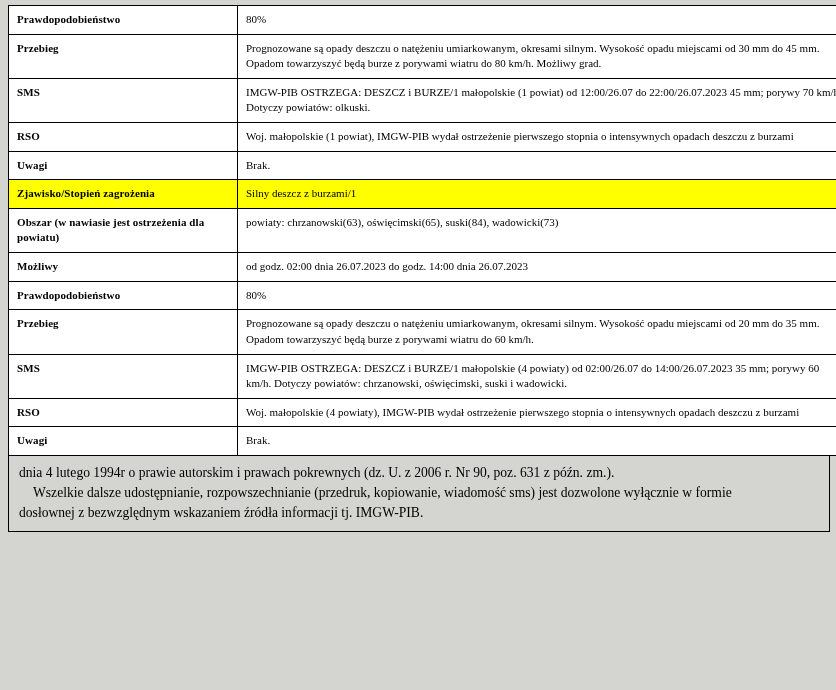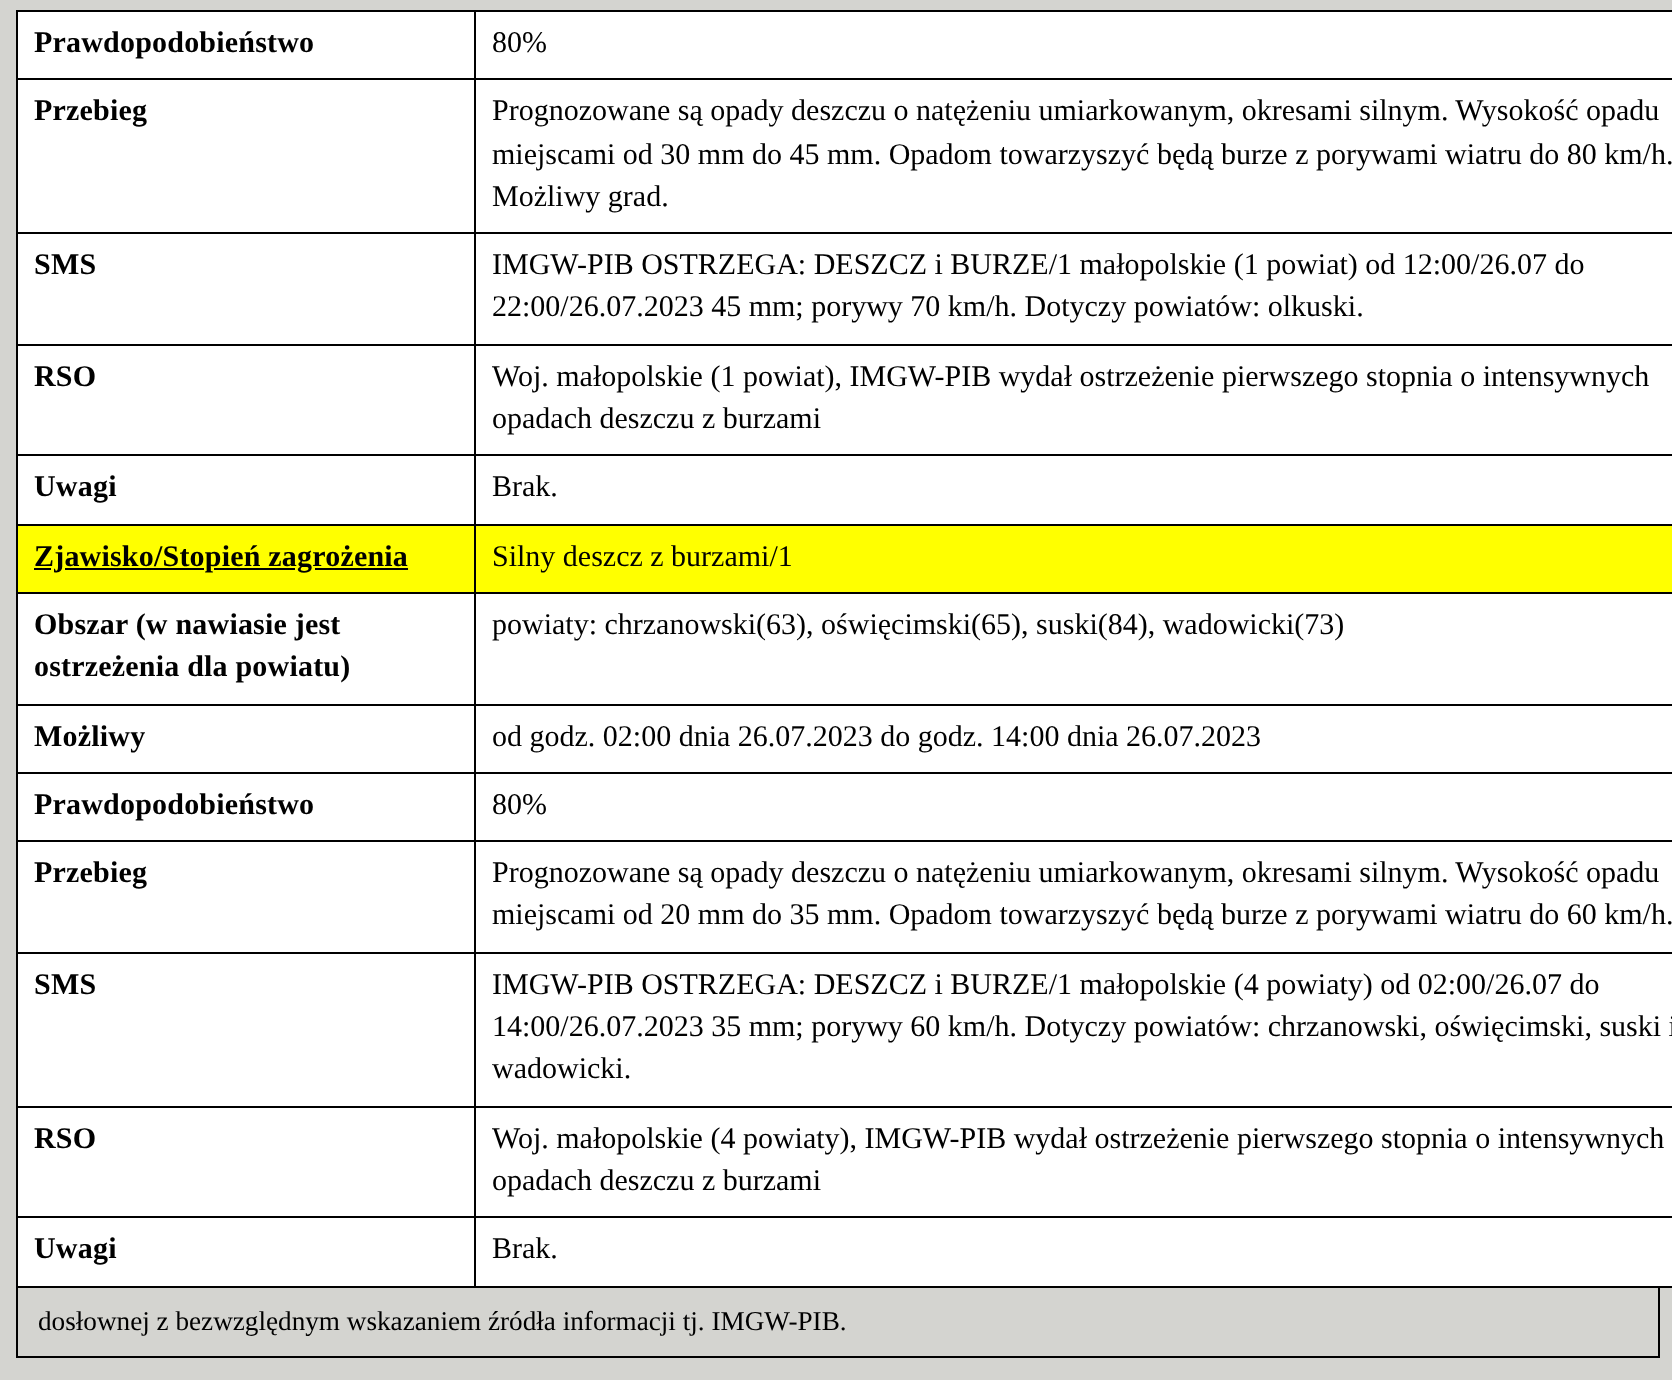--- a/index.html
+++ b/index.html
@@ -35,42 +35,41 @@
     width: 822px;
     border-collapse: collapse;
     table-layout: fixed;
     background: #ffffff;
   }
 
   table.warn-table td {
     border: 1px solid #000000;
     vertical-align: top;
     padding: 6px 6px 6px 8px;
-    font-size: 15px;
+    font-size: 11px;
     line-height: 1.42;
   }
 
   td.label {
     width: 214px;
     font-weight: bold;
     letter-spacing: 0.1px;
   }
 
   td.value {
     width: 600px;
     font-weight: normal;
   }
 
   tr.highlight td {
     background: #ffff00;
   }
 
   tr.highlight td.label {
     font-weight: bold;
-    text-decoration: underline;
   }
 
   .footer-box {
     width: 822px;
     box-sizing: border-box;
     border: 1px solid #000000;
     border-top: none;
     background: #d4d4d0;
     padding: 7px 10px 8px 10px;
     font-size: 13.6px;
@@ -143,17 +142,19 @@
           <td class="value">Woj. małopolskie (4 powiaty), IMGW-PIB wydał ostrzeżenie pierwszego stopnia o intensywnych opadach deszczu z burzami</td>
         </tr>
         <tr>
           <td class="label">Uwagi</td>
           <td class="value">Brak.</td>
         </tr>
       </tbody>
     </table>
 
     <div class="footer-box">
+      <p class="cont">dnia 4 lutego 1994r o prawie autorskim i prawach pokrewnych (dz. U. z 2006 r. Nr 90, poz. 631 z późn.  zm.).</p>
+      <p>Wszelkie dalsze udostępnianie, rozpowszechnianie (przedruk, kopiowanie, wiadomość   sms) jest dozwolone wyłącznie w formie</p>
       <p class="cont">dosłownej z bezwzględnym wskazaniem źródła  informacji tj. IMGW-PIB.</p>
     </div>
 
   </div>
 </div>
 
 </body></html>

